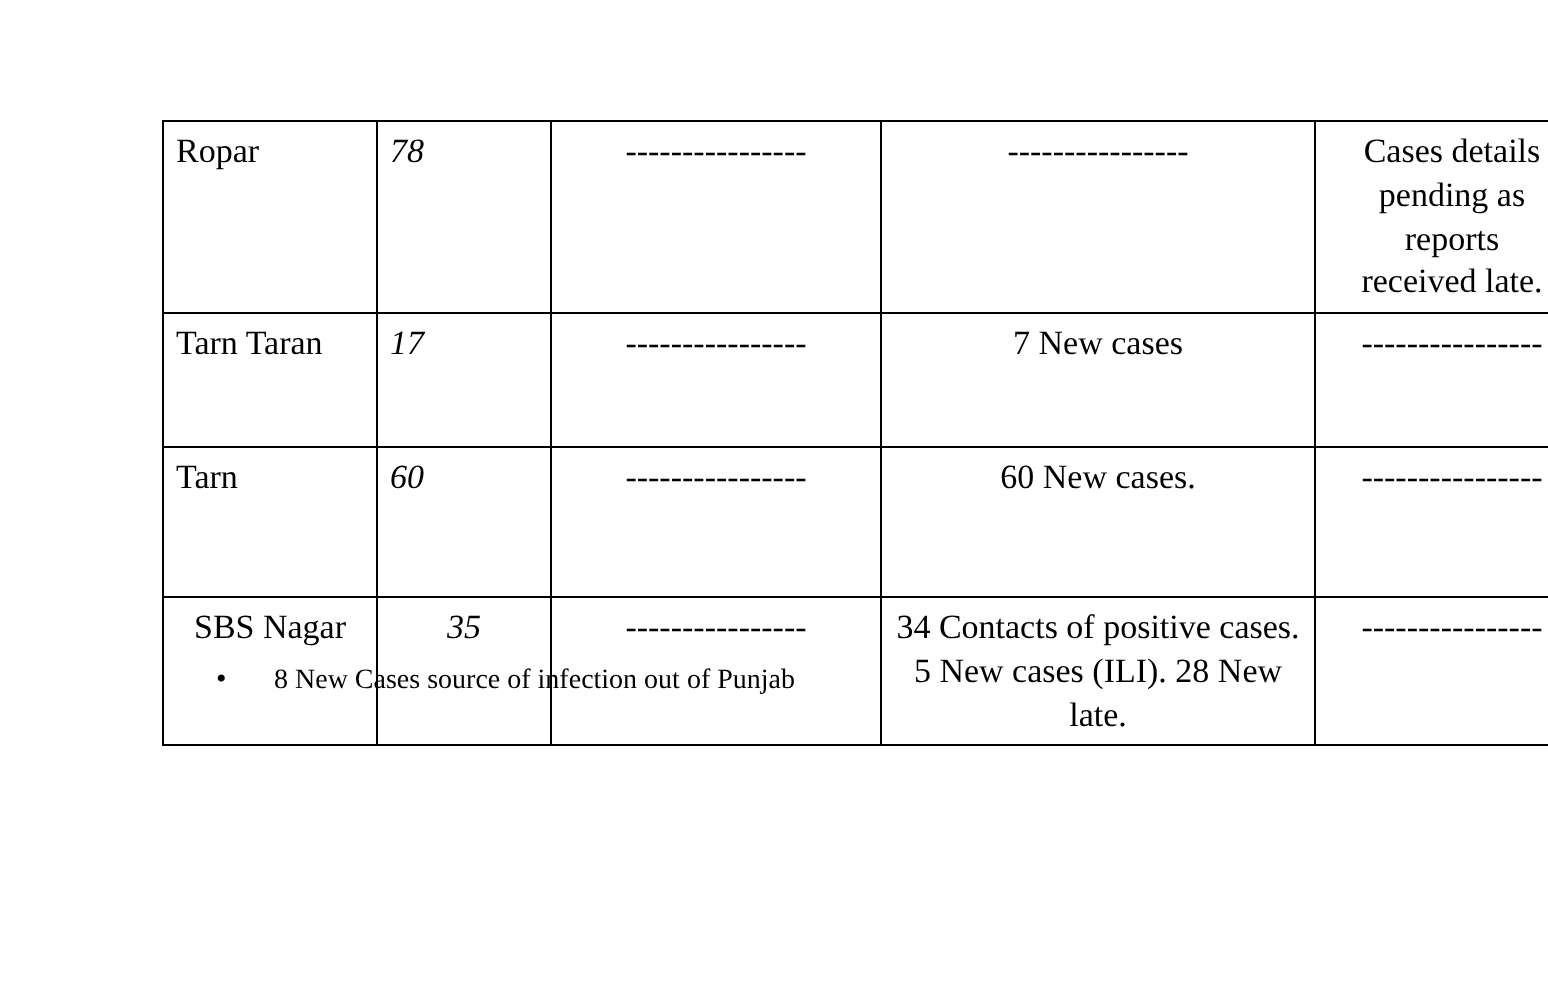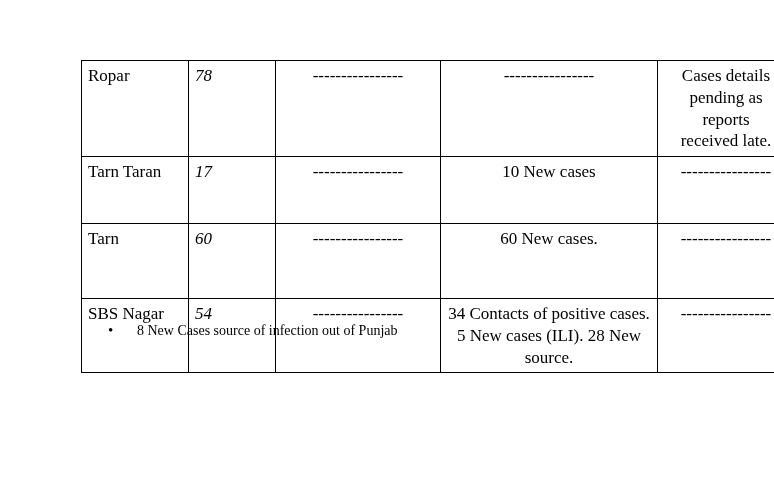--- a/index.html
+++ b/index.html
@@ -39,30 +39,30 @@
   }
   td.c0 { width: 94px; text-align: left; }
   td.c1 { width: 74px; text-align: left; padding-left: 9px; font-style: italic; }
   td.c2 { width: 152px; text-align: center; vertical-align: top; }
   td.c3 { width: 204px; text-align: center; }
   td.c4 { width: 124px; text-align: center; }
 
   tr.r0 td { height: 58px; }
   tr.r1 td { height: 58px; }
   tr.r2 td { height: 66px; }
-  tr.r3 td { height: 56px; }
+  tr.r3 td { height: 56px; text-align: center; }
 
   .dash {
     letter-spacing: 0px;
     font-size: 13.5px;
   }
   .notes {
     position: absolute;
     left: 108px;
-    top: 322px;
+    top: 332px;
     width: 600px;
     font-size: 14px;
   }
   .notes ul {
     margin: 0;
     padding: 0;
     list-style: none;
   }
   .notes li {
     position: relative;
@@ -93,38 +93,38 @@
         <td class="c4">
           <span class="cellline">Cases details</span>
           <span class="cellline">pending as reports</span>
           <span class="cellline">received late.</span>
         </td>
       </tr>
       <tr class="r1">
         <td class="c0">Tarn Taran</td>
         <td class="c1">17</td>
         <td class="c2 dash">----------------</td>
-        <td class="c3">10 New cases</td>
+        <td class="c3">7 New cases</td>
         <td class="c4 dash">----------------</td>
       </tr>
       <tr class="r2">
         <td class="c0">Tarn</td>
         <td class="c1">60</td>
         <td class="c2 dash">----------------</td>
         <td class="c3">60 New cases.</td>
         <td class="c4 dash">----------------</td>
       </tr>
       <tr class="r3">
         <td class="c0">SBS Nagar</td>
-        <td class="c1">54</td>
+        <td class="c1">35</td>
         <td class="c2 dash">----------------</td>
         <td class="c3">
           <span class="cellline">34 Contacts of positive cases.</span>
           <span class="cellline">5 New cases (ILI). 28 New</span>
-          <span class="cellline">source.</span>
+          <span class="cellline">late.</span>
         </td>
         <td class="c4 dash">----------------</td>
       </tr>
     </tbody>
   </table>
 
   <div class="notes">
     <ul>
       <li>8 New Cases source of infection out of Punjab</li>
     </ul>

